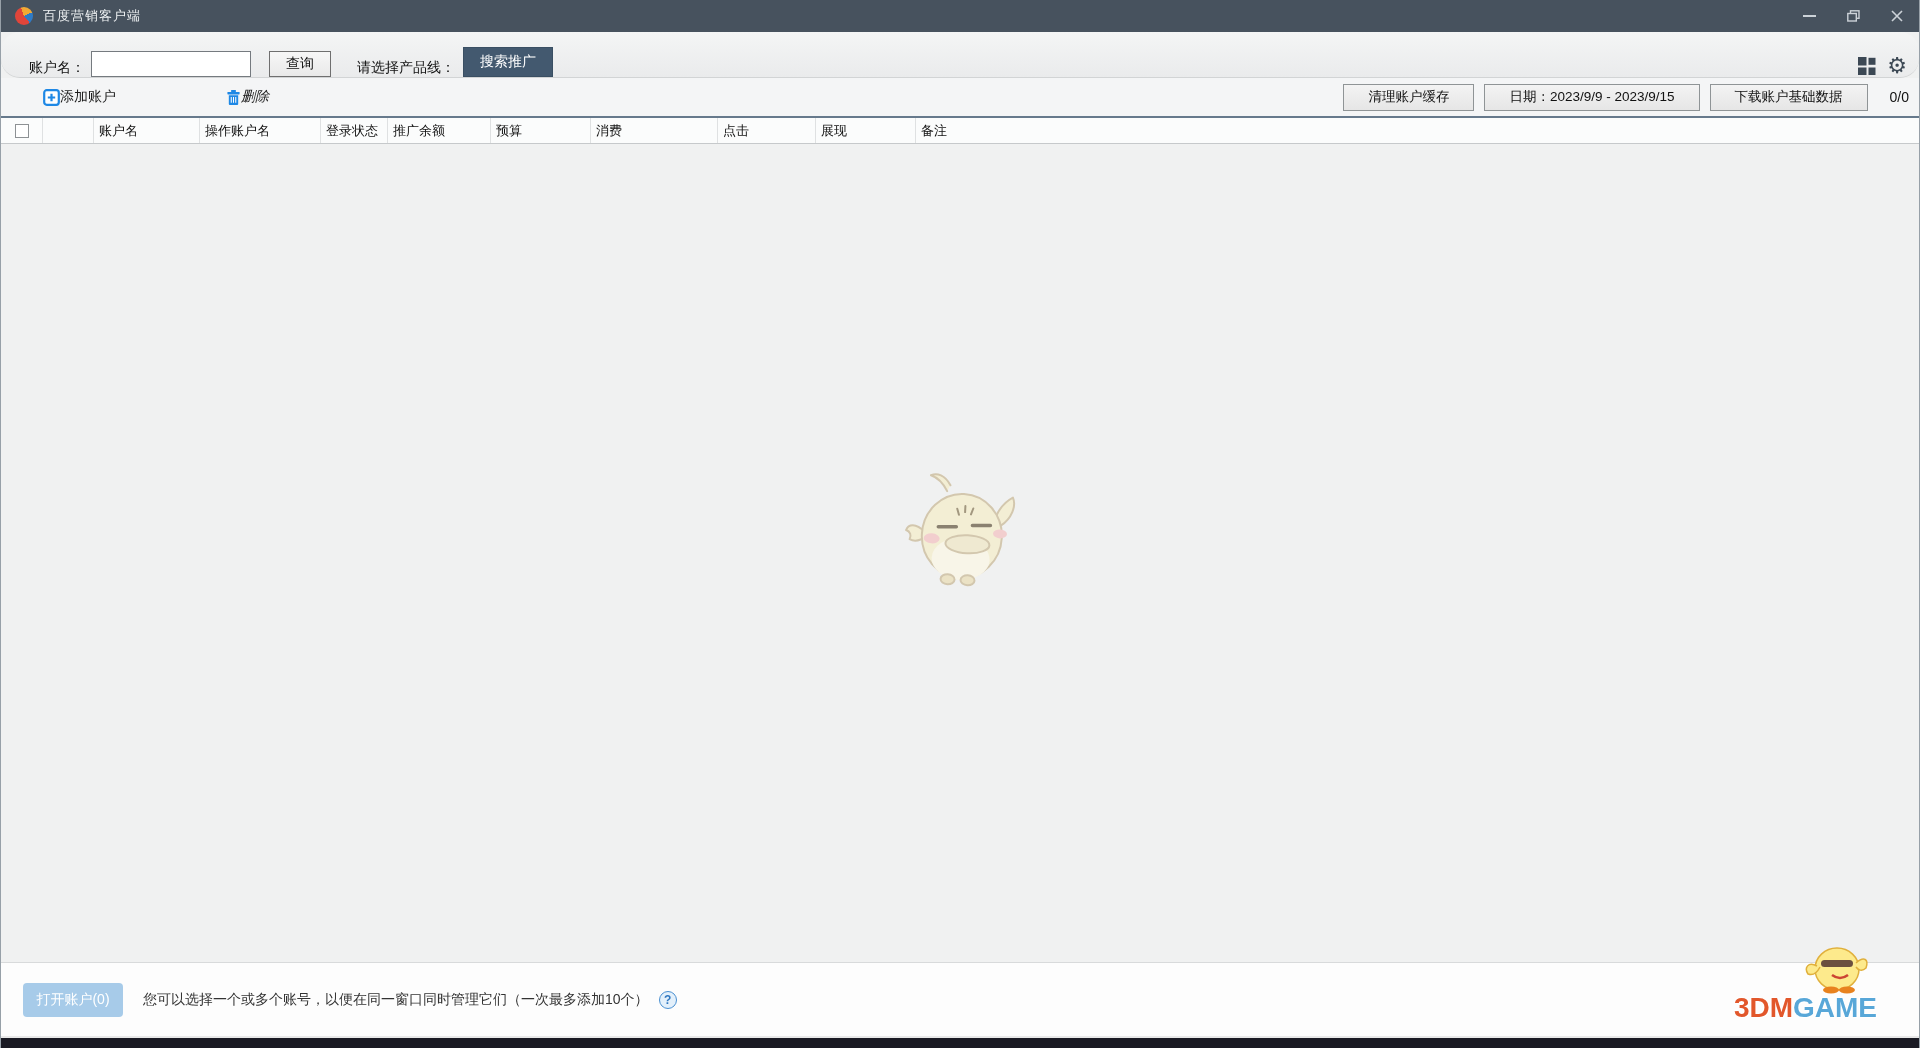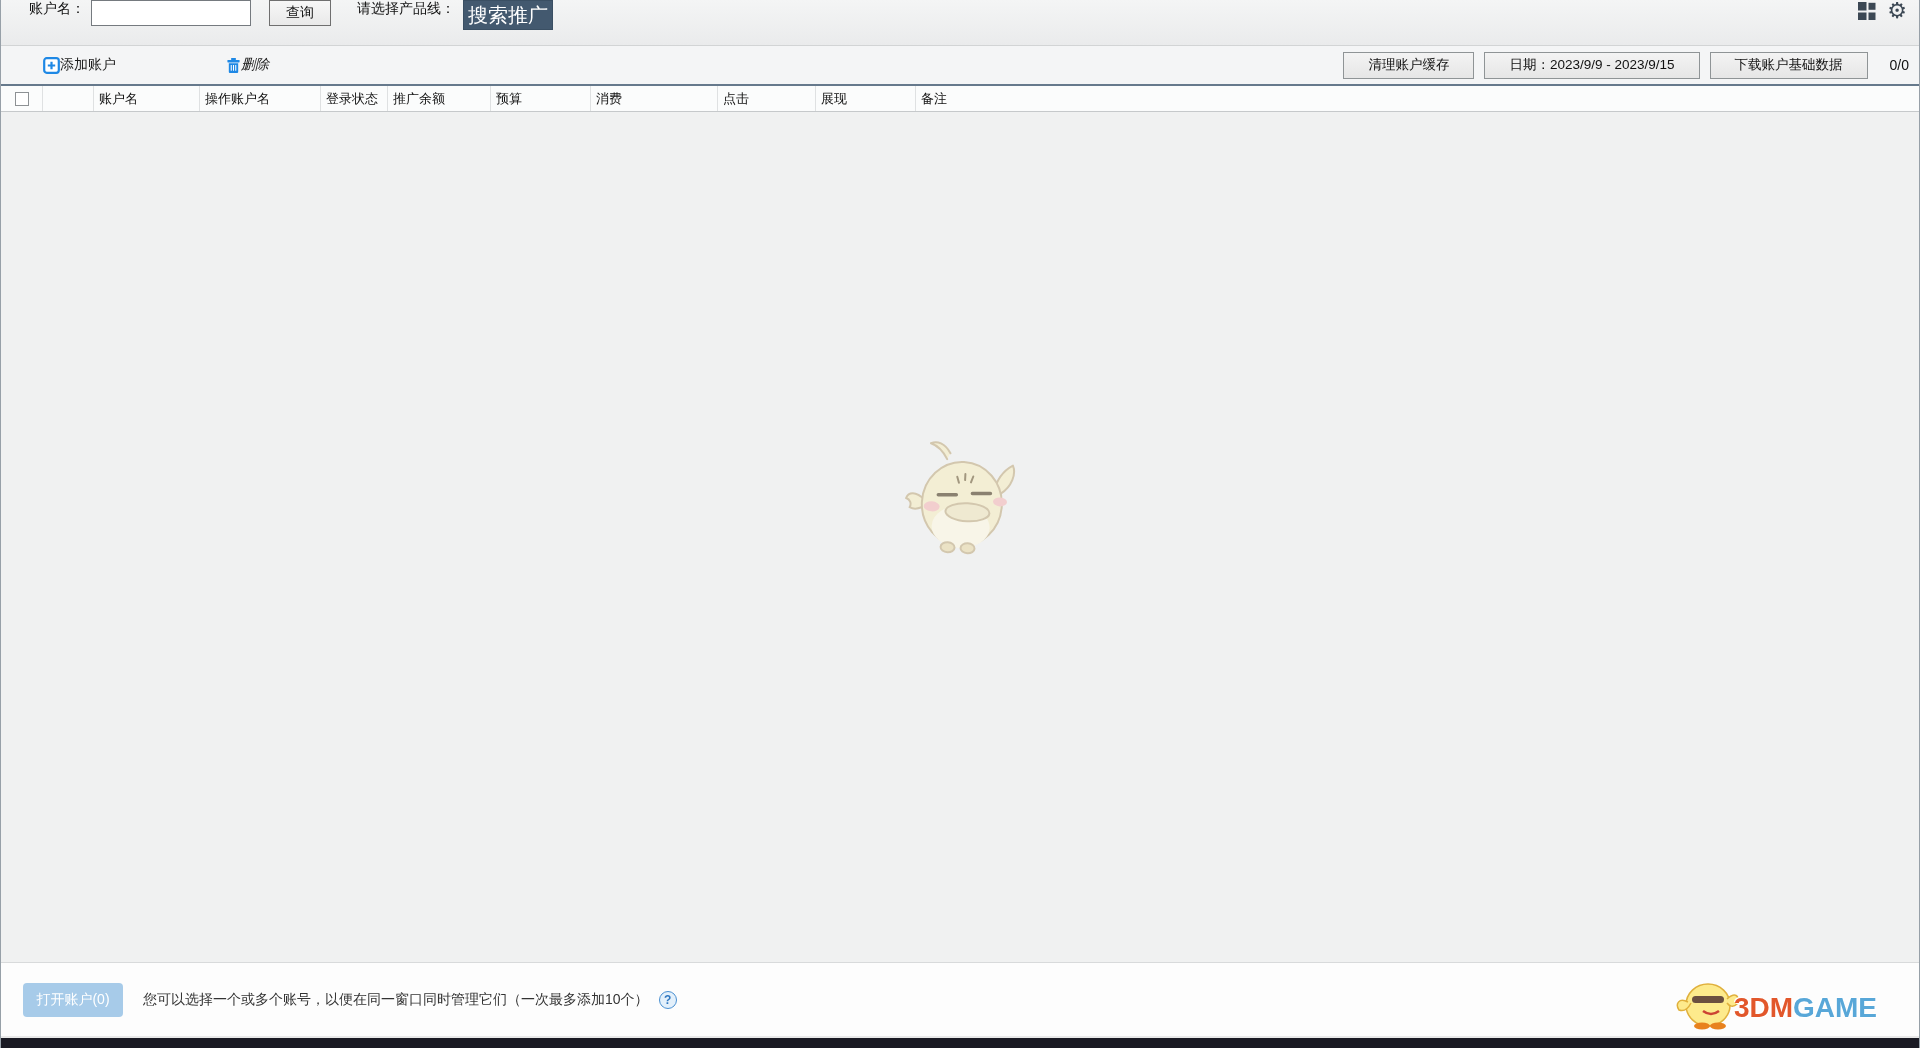--- a/index.html
+++ b/index.html
@@ -13,30 +13,30 @@
   .titlebar { height:32px; background:#47525e; display:flex; align-items:center; flex:none; }
   .app-icon { width:18px; height:18px; border-radius:50%; margin:0 10px 0 14px;
               background:conic-gradient(from 210deg,#e0453a 0 130deg,#f2a935 130deg 215deg,#2f7bc7 215deg 290deg,#e0453a 290deg 360deg); }
   .title-text { color:#eef1f3; font-size:13px; letter-spacing:1px; }
   .win-controls { margin-left:auto; display:flex; align-items:center; height:100%; }
   .wc { width:44px; height:100%; display:flex; align-items:center; justify-content:center; cursor:pointer; }
   .min-glyph { width:13px; height:2px; background:#ccd2d8; }
 
   
   .searchrow { height:46px; flex:none; background:linear-gradient(#f4f5f5,#eaebec);
-               border-bottom:1px solid #d2d4d5; display:flex; align-items:flex-start; }
+               border-bottom:1px solid #d2d4d5; display:flex; align-items:flex-end;border-radius:19px; }
   .lbl { font-size:14px; color:#111; }
   .lbl.first { margin-left:28px; }
   .account-input { width:160px; height:26px; border:1px solid #757a7f; background:#fff;
                    margin-left:6px; font-size:13px; padding:0 5px; outline:none; }
   .btn-query { width:62px; height:26px; margin-left:18px; background:linear-gradient(#f7f7f7,#e9e9e9);
                border:1px solid #6f6f6f; font-size:14px; color:#111; cursor:pointer; }
   .lbl.product { margin-left:26px; }
   .btn-product { width:90px; height:30px; margin-left:8px; background:#43596f; color:#fff;
-                 border:1px solid #3a4f63; font-size:20px; cursor:pointer; }
+                 border:1px solid #3a4f63; font-size:14px; cursor:pointer; }
   .top-icons { margin-left:auto; margin-right:12px; display:flex; align-items:center; gap:10px; }
   .grid-ic, .gear-ic { cursor:pointer; display:flex; align-items:center; justify-content:center; }
   .gear-ic { font-family:"DejaVu Sans",sans-serif; font-size:22px; color:#3c4854; line-height:1; }
 
   
   .toolbar { height:40px; flex:none; background:#f4f5f6; border-bottom:2px solid #66798c;
              display:flex; align-items:center; }
   .tool { display:flex; align-items:center; cursor:pointer; font-size:14px; color:#1c1c1c; }
   .tool.add { margin-left:42px; }
   .tool.del { margin-left:110px;font-style:italic; }
@@ -66,33 +66,53 @@
   .footer { height:74px; flex:none; background:#fdfdfd; border-top:1px solid #d8dadb;
             display:flex; align-items:center; position:relative; }
   .btn-open { width:100px; height:34px; margin-left:22px; background:#a7cbe9; color:#ffffff;
               border:none; border-radius:4px; font-size:14px; cursor:default; }
   .hint { font-size:14px; color:#333; margin-left:20px; }
   .help-ic { width:18px; height:18px; border-radius:50%; border:1px solid #4a90d2; background:#e3f0fb;
              color:#2f77c0; font-size:12px; font-weight:bold; display:inline-flex; align-items:center;
              justify-content:center; margin-left:10px; cursor:pointer; }
 
   
-  .watermark { position:absolute; right:42px; bottom:6px; display:flex; align-items:flex-end; z-index:5; }
+  .watermark { position:absolute; right:42px; bottom:6px; display:flex; align-items:flex-end; z-index:5;flex-direction:column; }
   .wm-text { font-size:28px; font-weight:800; line-height:1; margin-left:-14px; margin-bottom:8px;
              text-shadow:1px 1px 0 #ffffff, -1px -1px 0 #ffffff; letter-spacing:0; }
   .wm-orange { color:#e2572b; } .wm-blue { color:#58a7d8; }
 
   
   .bottom-strip { height:12px; flex:none; background:#1a1a23; border-top:2px solid #e9e9e9; }
 </style>
 </head>
 <body>
 
 <div class="window">
 
+  <div class="titlebar">
+    <div class="app-icon"></div>
+    <span class="title-text">百度营销客户端</span>
+    <div class="win-controls">
+      <div class="wc">
+          <div class="min-glyph"></div>
+        </div>
+      <div class="wc">
+        <svg width="13" height="12" viewBox="0 0 13 12">
+          <rect x="3.5" y="0.8" width="8.5" height="7.5" fill="none" stroke="#ccd2d8" stroke-width="1.4"></rect>
+          <rect x="0.8" y="3.5" width="8.5" height="7.5" fill="#47525e" stroke="#ccd2d8" stroke-width="1.4"></rect>
+        </svg>
+      </div>
+      <div class="wc">
+        <svg width="12" height="12" viewBox="0 0 12 12">
+          <path d="M1 1 L11 11 M11 1 L1 11" stroke="#ccd2d8" stroke-width="1.6"></path>
+        </svg>
+      </div>
+    </div>
+  </div>
 
   <div class="searchrow">
     <span class="lbl first">账户名：</span>
     <input class="account-input" type="text" value="" style="">
     <button class="btn-query">查询</button>
     <span class="lbl product">请选择产品线：</span>
     <button class="btn-product">搜索推广</button>
     <div class="top-icons">
       <div class="grid-ic">
         <svg width="20" height="20" viewBox="0 0 20 20">

